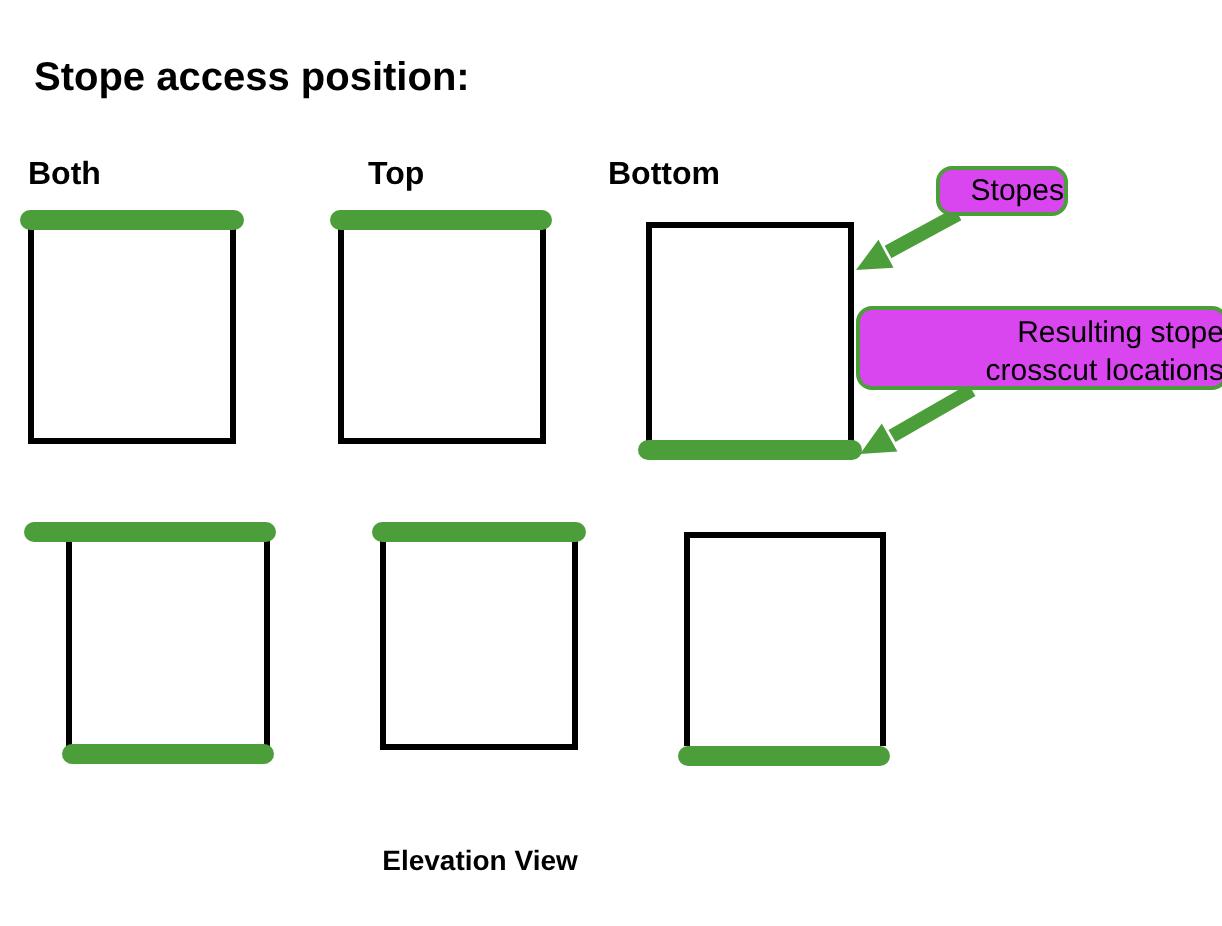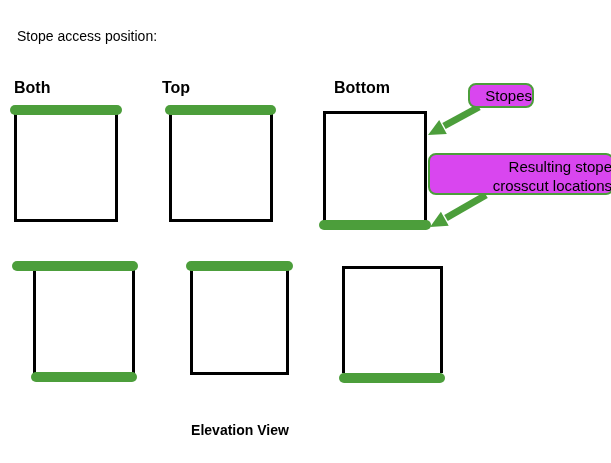--- a/index.html
+++ b/index.html
@@ -10,35 +10,35 @@
     background: #ffffff;
     font-family: "Liberation Sans", sans-serif;
     color: #000000;
     overflow: hidden;
   }
 
   .title {
     position: absolute;
     left: 17px;
     top: 28px;
-    font-size: 14px;
-    font-weight: normal;
+    font-size: 20px;
+    font-weight: bold;
     white-space: nowrap;
   }
 
   .col-label {
     position: absolute;
     top: 79px;
     width: 104px;
     font-size: 16px;
     font-weight: bold;
   }
   .col-label.both   { left: 14px;  }
-  .col-label.top    { left: 162px; }
-  .col-label.bottom { left: 334px; }
+  .col-label.top    { left: 184px; }
+  .col-label.bottom { left: 304px; }
 
   .sq {
     position: absolute;
     box-sizing: border-box;
     background: #ffffff;
   }
   .sq.r1c1 { left: 14px;  top: 110px; width: 104px; height: 112px; border: 3px solid #000; border-top: none; }
   .sq.r1c2 { left: 169px; top: 110px; width: 104px; height: 112px; border: 3px solid #000; border-top: none; }
   .sq.r1c3 { left: 323px; top: 111px; width: 104px; height: 111px; border: 3px solid #000; border-bottom: none; }
   .sq.r2c1 { left: 33px;  top: 266px; width: 102px; height: 109px; border-left: 3px solid #000; border-right: 3px solid #000; }

